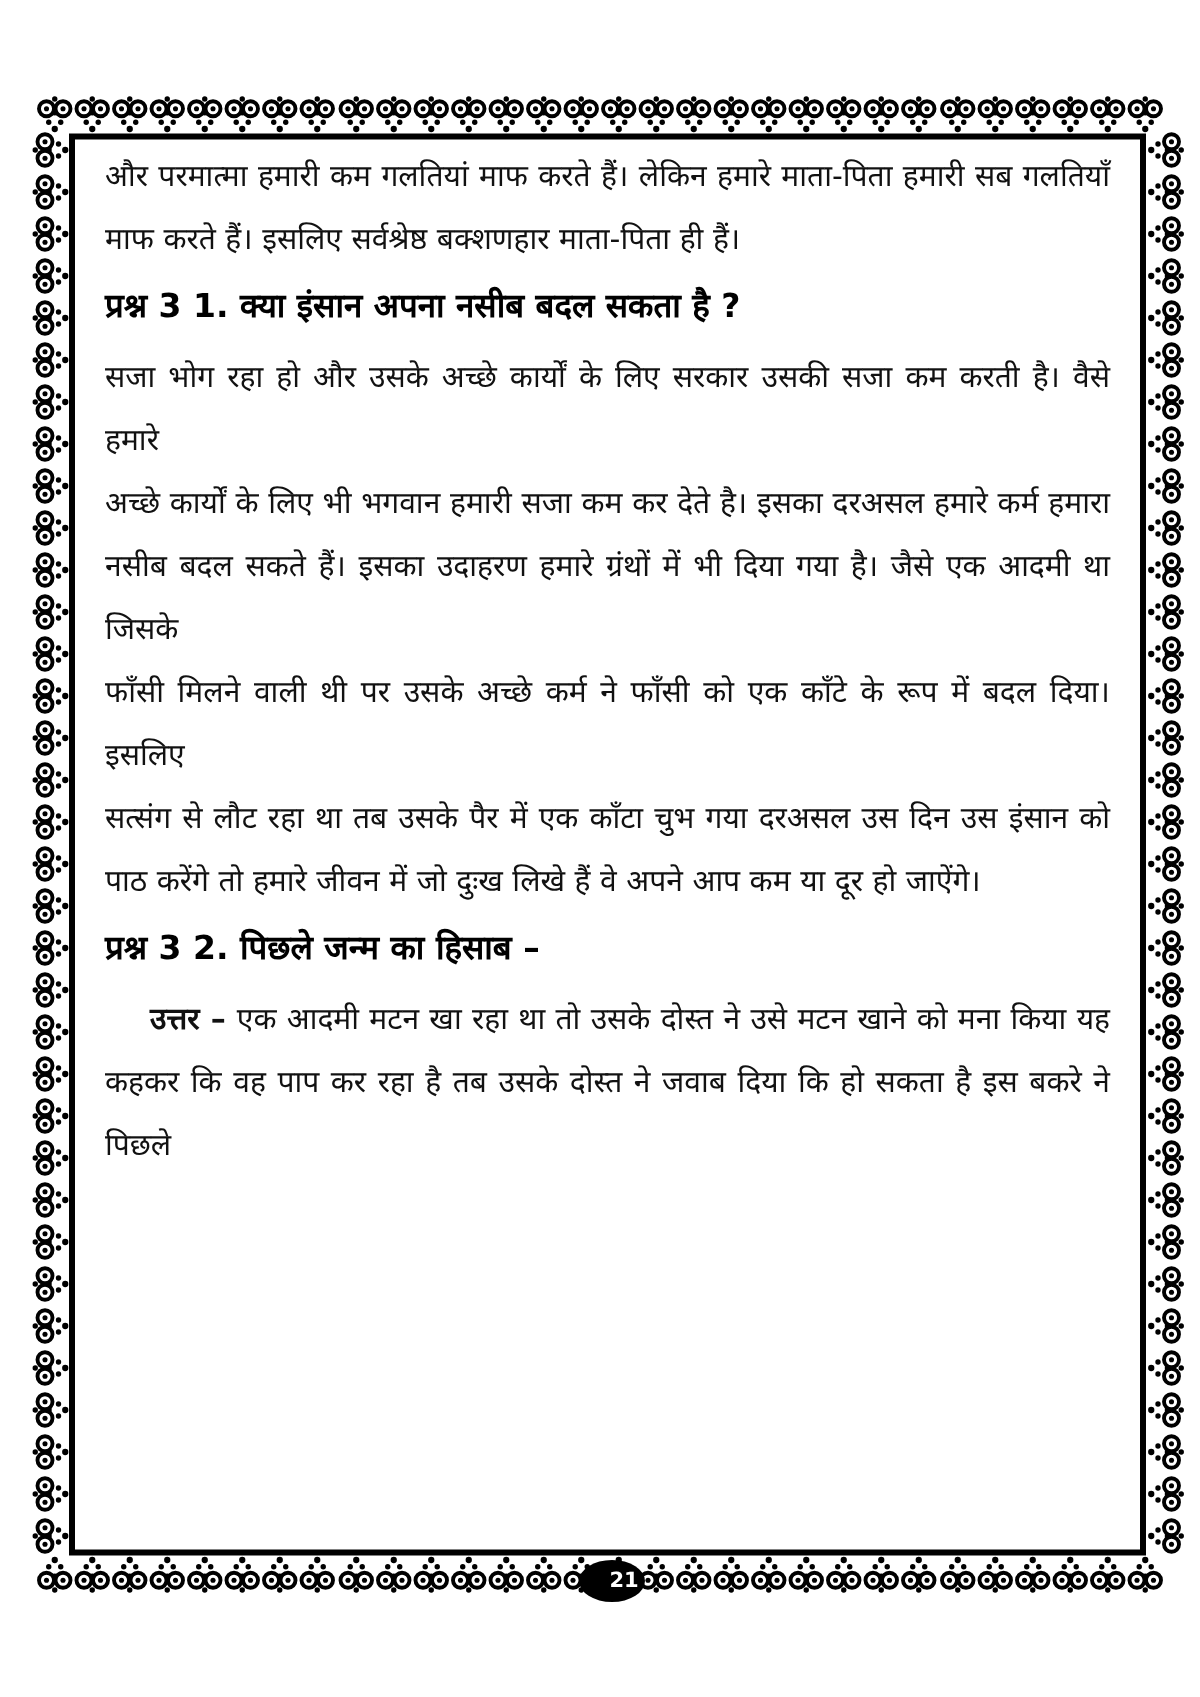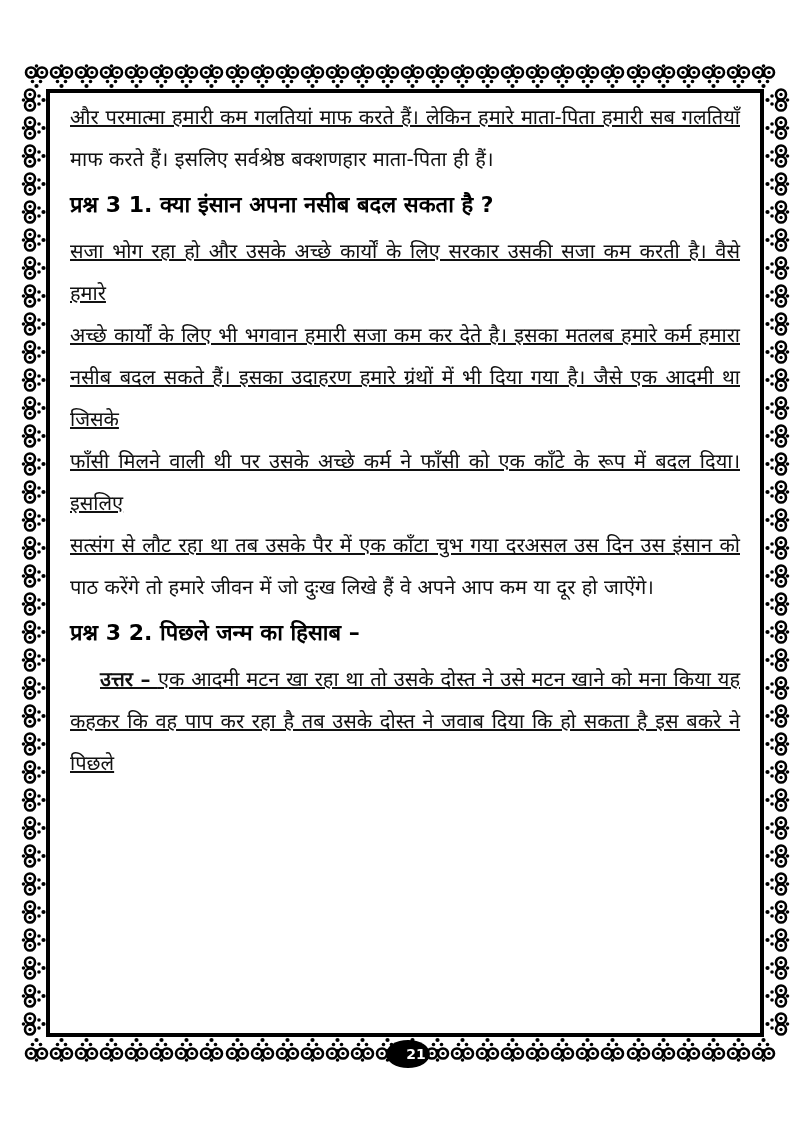--- a/index.html
+++ b/index.html
@@ -38,21 +38,21 @@
     background: #fff;
     padding: 3px 20px 0 20px;
     overflow: hidden;
   }
   .line {
     font-size: 20px;
     line-height: 42px;
     color: #111111;
     letter-spacing: 0px;
   }
-  .just { text-align: justify; text-align-last: justify; text-decoration: underline; }
+  .just { text-align: justify; text-align-last: justify; }
   .indent { text-indent: 30px; }
   .heading {
     font-size: 22px;
     font-weight: bold;
     color: #000000;
     line-height: 46px;
     margin: 2px 0;
   }
   .lead { font-weight: bold; }
 
@@ -2003,21 +2003,21 @@
       <circle cx="12.5" cy="24" r="2.1"></circle>
     </g>
   </svg>
     </div>
 
   <div class="content-box" id="text-area">
       <div class="line just">और परमात्मा हमारी कम गलतियां माफ करते हैं। लेकिन हमारे माता-पिता हमारी सब गलतियाँ</div>
       <div class="line">माफ करते हैं। इसलिए सर्वश्रेष्ठ बक्शणहार माता-पिता ही हैं।</div>
       <div class="heading line">प्रश्न 3 1. क्या इंसान अपना नसीब बदल  सकता है ?</div>
       <div class="line just">सजा भोग रहा  हो और उसके अच्छे कार्यों के लिए सरकार उसकी सजा कम करती है। वैसे हमारे</div>
-      <div class="line just">अच्छे कार्यों के लिए भी भगवान हमारी सजा कम कर देते है। इसका मतलब हमारे कर्म हमारा</div>
+      <div class="line just">अच्छे कार्यों के लिए भी भगवान हमारी सजा कम कर देते है। इसका दरअसल हमारे कर्म हमारा</div>
       <div class="line just">नसीब बदल सकते हैं। इसका उदाहरण हमारे ग्रंथों में भी दिया गया है। जैसे एक आदमी था जिसके</div>
       <div class="line just">फाँसी मिलने वाली थी पर उसके अच्छे कर्म ने फाँसी को एक काँटे के रूप में बदल दिया। इसलिए</div>
       <div class="line just">सत्संग से लौट रहा था तब उसके पैर में एक काँटा चुभ गया दरअसल उस दिन उस इंसान को</div>
       <div class="line">पाठ करेंगे तो हमारे जीवन में जो दुःख लिखे हैं वे अपने आप कम या दूर हो जाऐंगे।</div>
       <div class="heading line">प्रश्न 3 2. पिछले जन्म का हिसाब –</div>
       <div class="line just indent"><b class="lead">उत्तर – </b>एक आदमी मटन खा रहा था तो उसके दोस्त ने उसे मटन खाने को मना किया यह</div>
       <div class="line just">कहकर कि वह पाप कर रहा है तब उसके दोस्त ने जवाब दिया कि हो सकता है इस बकरे ने पिछले</div>
     </div>
 
   <div class="page-badge">

